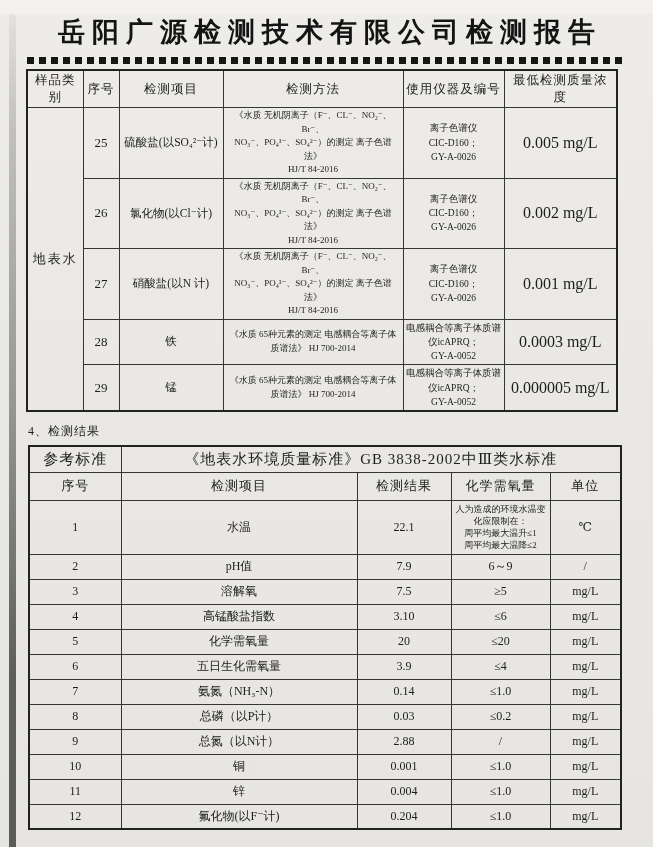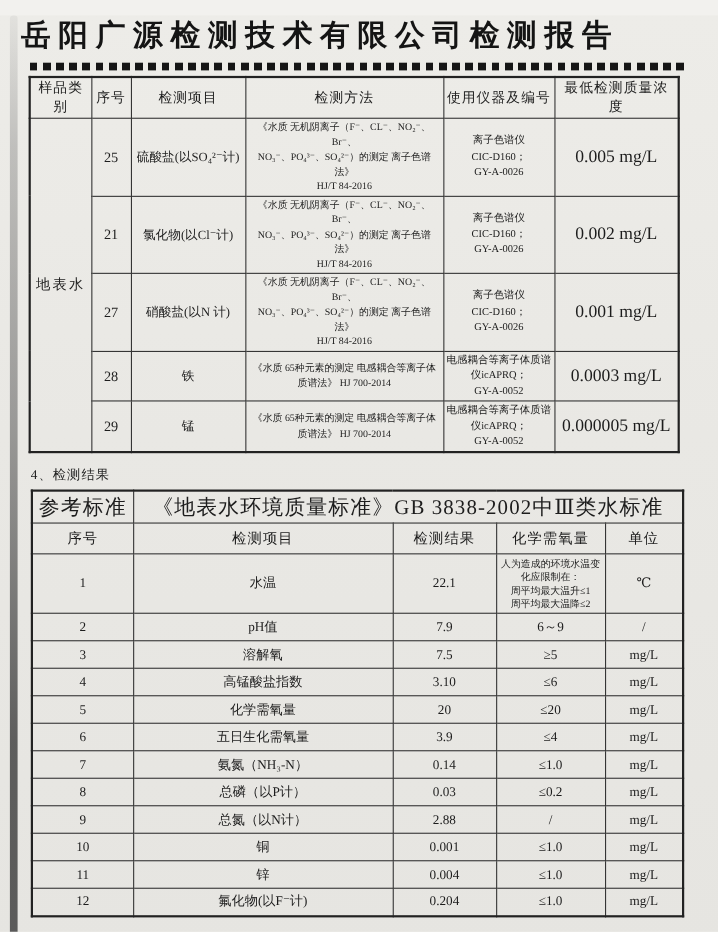--- a/index.html
+++ b/index.html
@@ -20,20 +20,21 @@
     background: linear-gradient(180deg,
       rgba(130,130,130,0.10) 0%,
       rgba(110,110,110,0.35) 14%,
       rgba(85,85,85,0.55) 45%,
       rgba(55,55,55,0.78) 78%,
       rgba(60,60,60,0.82) 100%);
     border-radius: 3px;
   }
   .title {
     margin: 14px 12px 0 12px;
+    text-align: center;
     font-family: "Liberation Sans", "DejaVu Sans", sans-serif;
     font-weight: bold;
     font-size: 27px;
     letter-spacing: 7px;
     padding-left: 7px;
     color: #141414;
     white-space: nowrap;
   }
   .dotted-rule {
     margin: 7px auto 0 auto;
@@ -67,21 +68,21 @@
   .t1 .item { font-size: 11.5px; }
   .t1 .method { font-size: 9px;  line-height: 1.5; white-space: pre-line; }
   .t1 .instr  { font-size: 9.5px; line-height: 1.5; white-space: pre-line; }
   .t1 .limit  { font-size: 16px; }
   .t1 .vcat   { font-size: 13px; letter-spacing: 2px; font-family: Liberation Serif, serif; }
   
   .sec-heading { margin: 11px 0 5px 28px; font-size: 12px; letter-spacing: 1px; }
   
   .t2 { margin: 0 0 0 28px; width: 592px; border: 2px solid #222; }
   .t2 td { font-size: 12px; }
-  .t2 .ref-row td { height: 26px; font-size: 19px; letter-spacing: 1px; }
+  .t2 .ref-row td { height: 26px; font-size: 15px; letter-spacing: 1px; }
   .t2 .head-row td { height: 28px; font-size: 13px; letter-spacing: 1px; }
   .t2 .r td { height: 25px; }
   .t2 .row-tall td { height: 54px; }
   .t2 .ml { font-size: 9px; line-height: 1.35; white-space: pre-line; }
 </style>
 </head>
 <body>
 
 <div class="page">
   <div class="scan-band"></div>
@@ -115,21 +116,21 @@
         <td class="item">硫酸盐(以SO₄²⁻计)</td>
         <td class="method">《水质 无机阴离子（F⁻、CL⁻、NO₂⁻、Br⁻、
 NO₃⁻、PO₄³⁻、SO₄²⁻）的测定 离子色谱法》
 HJ/T 84-2016</td>
         <td class="instr">离子色谱仪
 CIC-D160；
 GY-A-0026</td>
         <td class="limit">0.005 mg/L</td>
       </tr>
       <tr class="row-3l">
-        <td class="no">21</td>
+        <td class="no">26</td>
         <td class="item">氯化物(以Cl⁻计)</td>
         <td class="method">《水质 无机阴离子（F⁻、CL⁻、NO₂⁻、Br⁻、
 NO₃⁻、PO₄³⁻、SO₄²⁻）的测定 离子色谱法》
 HJ/T 84-2016</td>
         <td class="instr">离子色谱仪
 CIC-D160；
 GY-A-0026</td>
         <td class="limit">0.002 mg/L</td>
       </tr>
       <tr class="row-3l">

